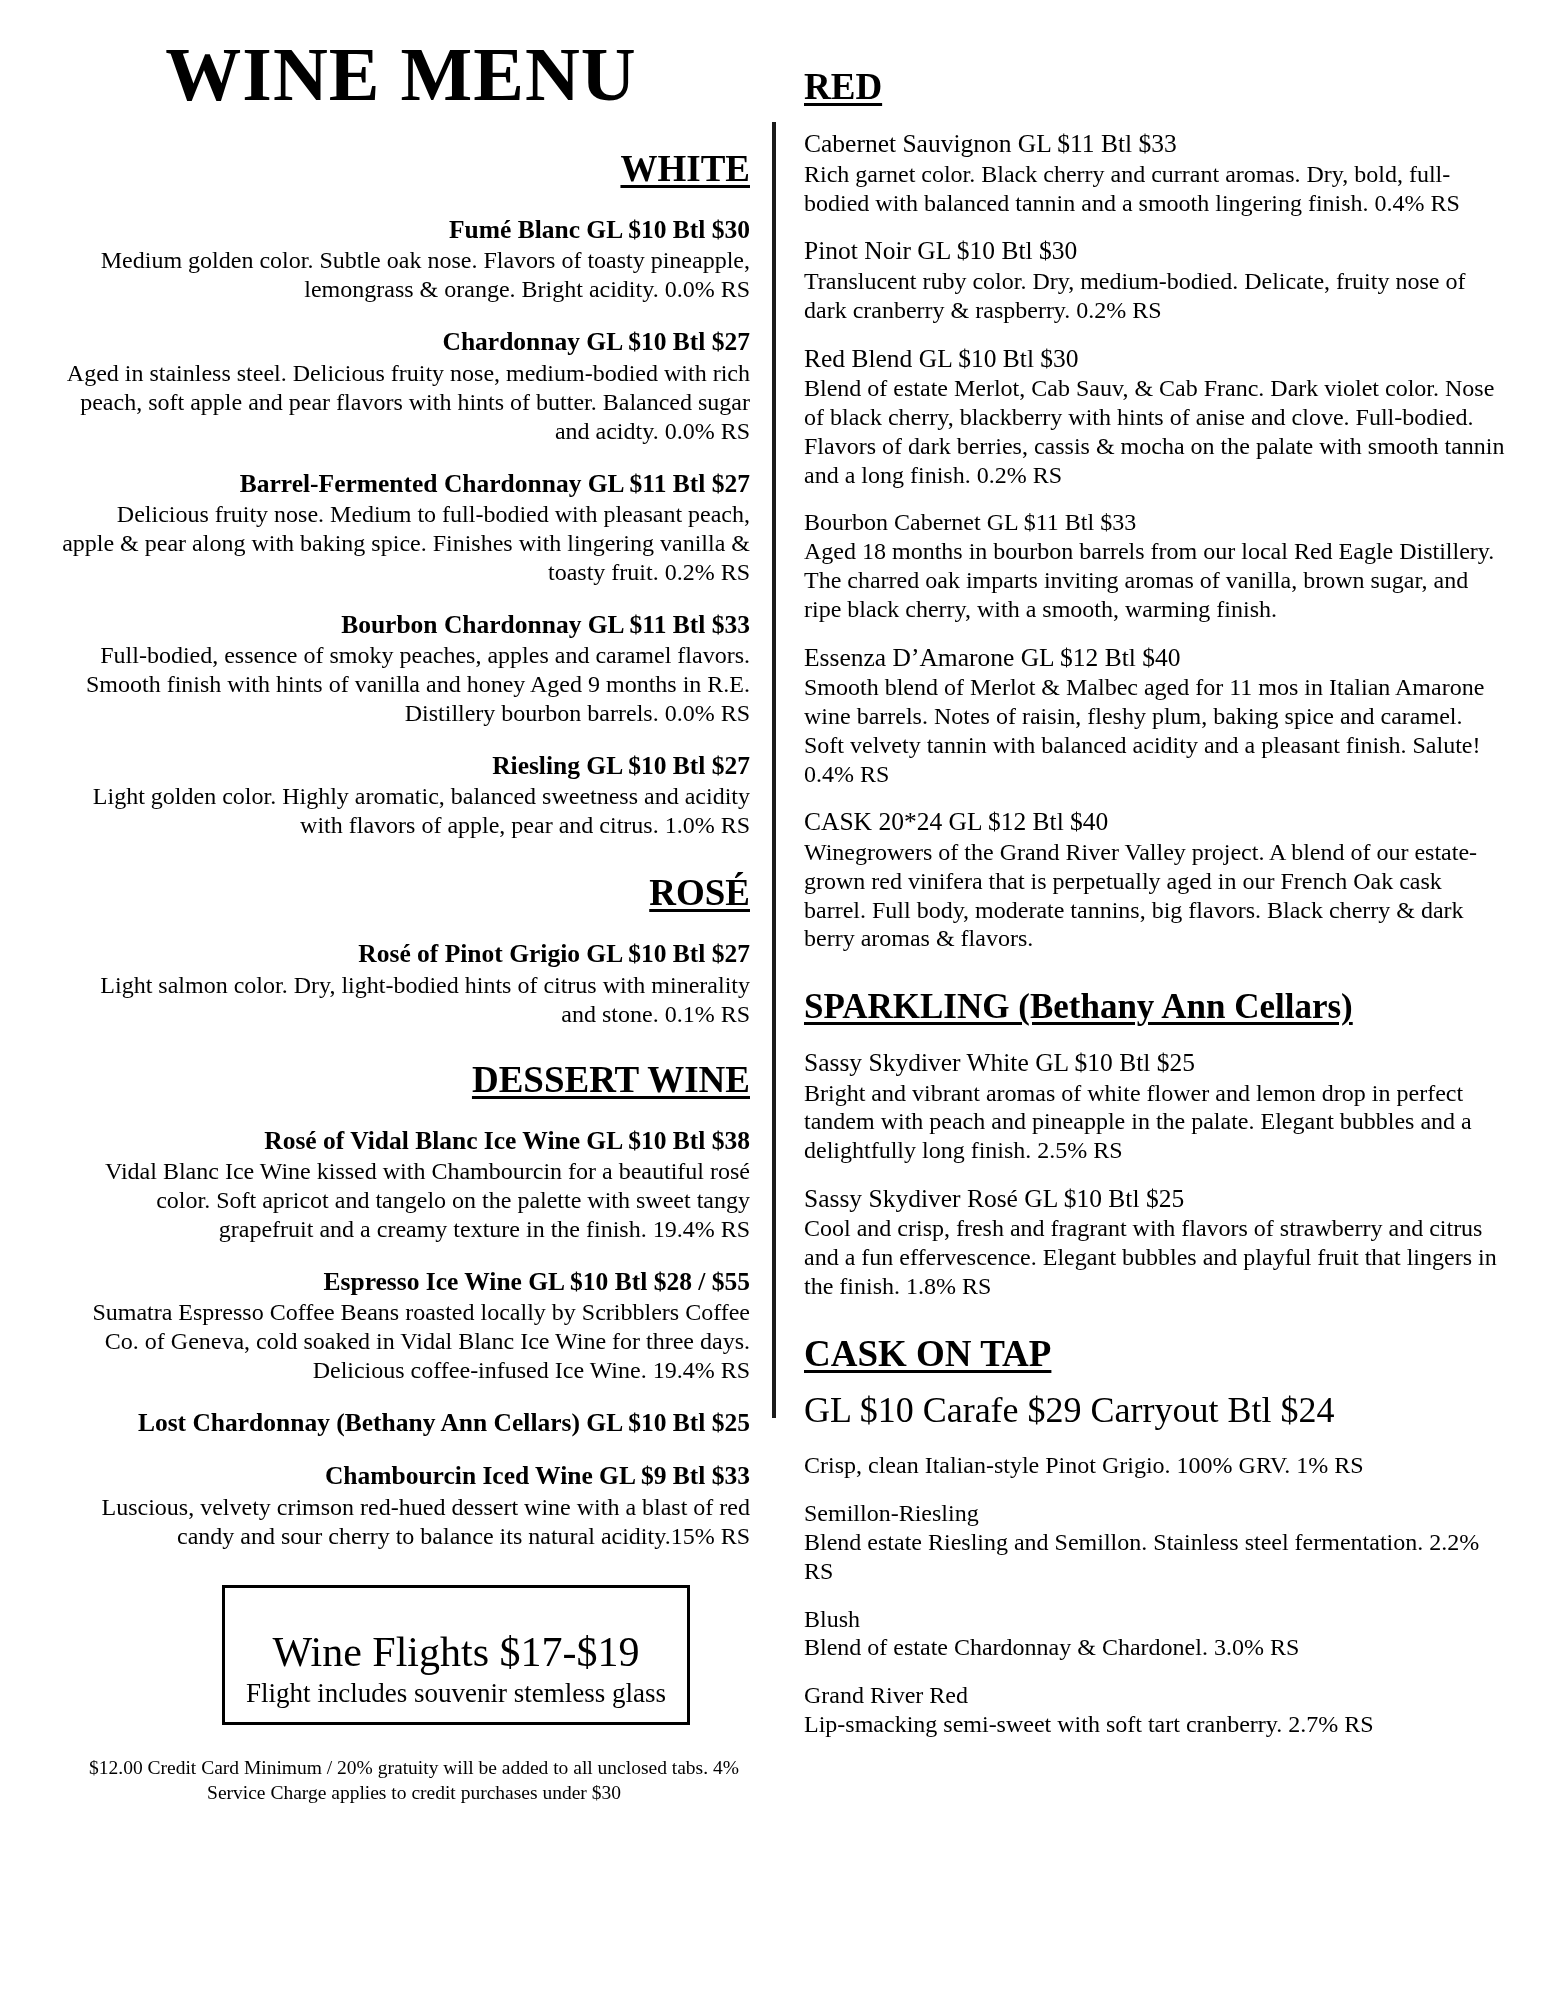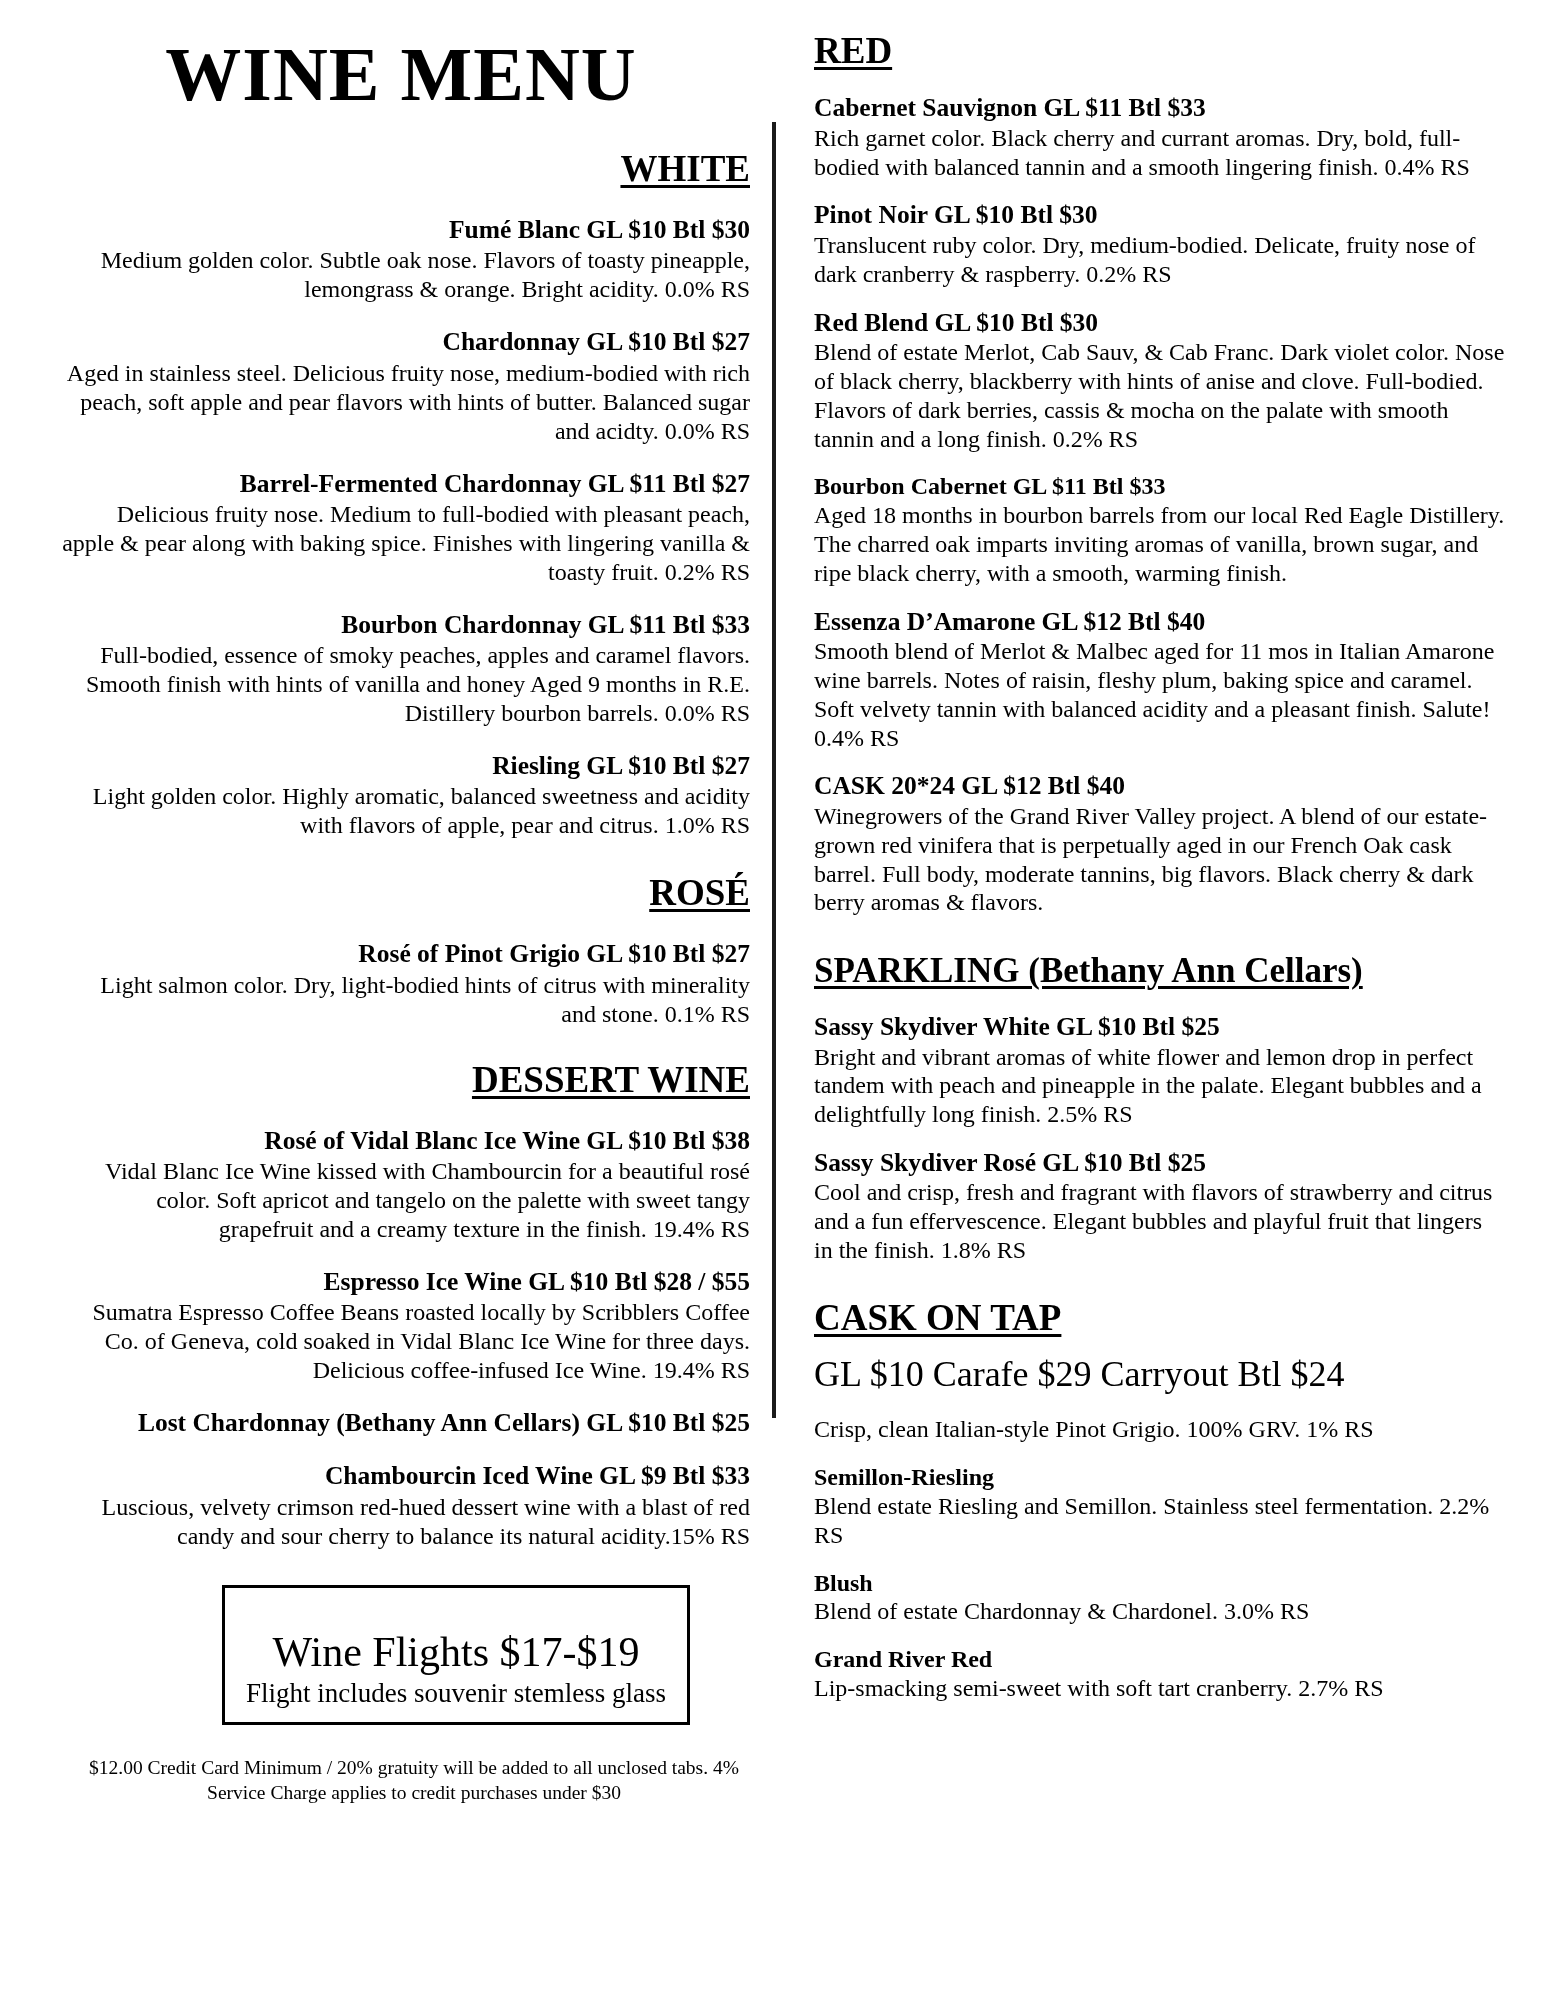--- a/index.html
+++ b/index.html
@@ -93,41 +93,42 @@
     width: 4px;
     background: #1a1a1a;
     margin-top: 122px;
     margin-bottom: 280px;
     flex: 0 0 4px;
   }
 
   
   .col-right {
     flex: 1;
-    padding: 18px 40px 0 38px;
+    padding: 18px 40px 0 28px;
     text-align: left;
+    margin-top: 36px;
   }
 
   .r-sec-head {
     font-weight: bold;
     font-size: 37px;
     text-decoration: underline;
     text-decoration-thickness: 3px;
     text-underline-offset: 4px;
     line-height: 1.25;
     margin: 10px 0 6px 0;
   }
   .r-sec-head.sparkling { margin-top: 32px; font-size: 35px; }
   .r-sec-head.ontap { margin-top: 30px; }
 
   .r-item { margin-top: 19px; }
   .r-item:first-of-type { margin-top: 10px; }
 
   .r-item-name {
-    font-weight: bold;
+    font-weight: normal;
     font-size: 25.5px;
     line-height: 1.2;
   }
   .r-item-name.sm { font-size: 24px; }
   .r-item-desc {
     font-size: 24px;
     line-height: 1.2;
     margin-top: 0px;
   }
   .tap-price {

